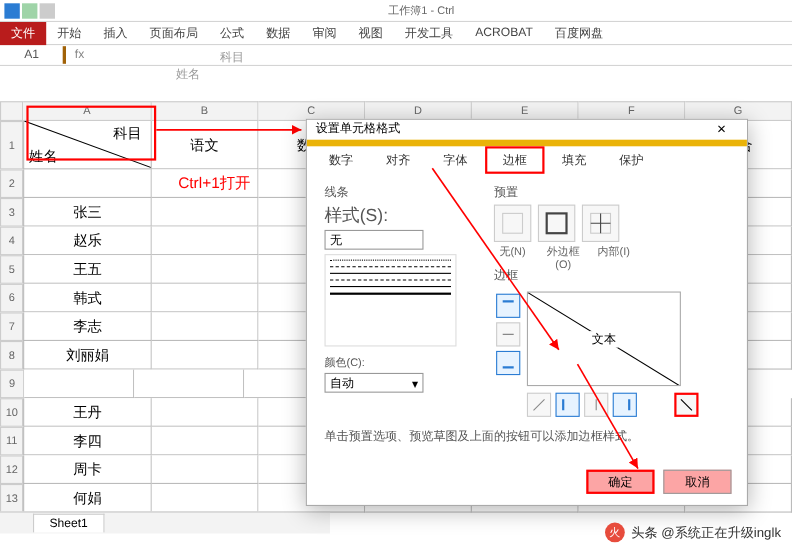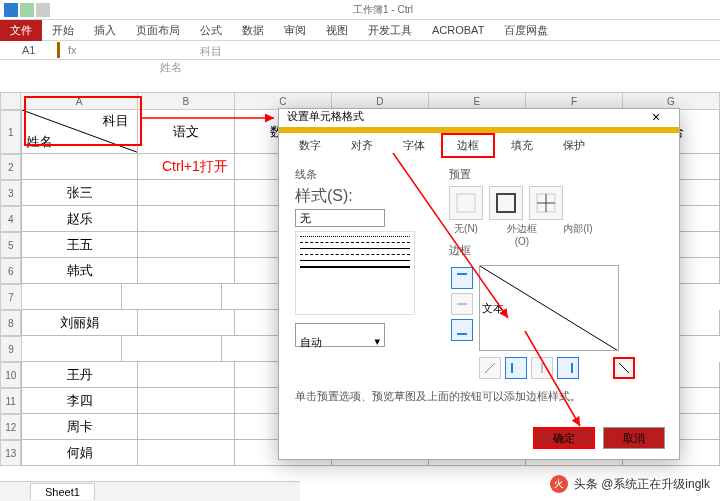--- a/index.html
+++ b/index.html
@@ -40,42 +40,42 @@
 .dlg-tab.active{border:1px solid #aaa;border-bottom:1px solid #fff;background:#fff}
 .red-tab-box{border:2px solid red !important}
 .dlg-body{padding:10px 16px;font-size:11px;position:relative;height:260px}
 .sect-label{color:#555;margin-bottom:4px}
 .style-combo{width:90px;height:18px;border:1px solid #999;display:flex;align-items:center;padding:0 4px;margin-bottom:4px}
 .line-samples{width:120px;height:84px;border:1px solid #ddd;margin-bottom:8px;padding:4px;display:flex;flex-direction:column;gap:5px}
 .line-samples div{height:0;border-top:1px solid #000}
 .line-samples .dot{border-top:1px dotted #000}
 .line-samples .dash{border-top:1px dashed #000}
 .line-samples .thick{border-top:2px solid #000}
-.color-combo{width:90px;height:18px;border:1px solid #999;display:flex;align-items:flex-start;padding:11px 4px}
+.color-combo{width:90px;height:18px;border:1px solid #999;display:flex;align-items:flex-end;padding:0 4px}
 .preset-area{position:absolute;left:170px;top:10px}
 .preset-btns{display:flex;gap:6px;margin-top:4px}
 .pbtn{width:34px;height:34px;border:1px solid #ccc;display:flex;align-items:center;justify-content:center;background:#f7f7f7;cursor:pointer}
 .pbtn svg{width:22px;height:22px}
-.plabels{display:flex;gap:22px;margin-top:2px;font-size:10px;color:#666}
+.plabels{display:flex;gap:12px;margin-top:2px;font-size:10px;color:#666}
 .plabels span{width:34px;text-align:center}
 .border-area{position:absolute;left:170px;top:86px}
-.preview-box{position:absolute;left:200px;top:108px;width:140px;height:86px;border:1px solid #aaa;display:flex;align-items:center;}
+.preview-box{position:absolute;left:200px;top:108px;width:140px;height:86px;border:1px solid #aaa;display:flex;align-items:center;justify-content:center}
 .preview-box svg{position:absolute;left:0;top:0;width:100%;height:100%}
 .side-btns{position:absolute;display:flex;flex-direction:column;gap:4px}
 .side-btns.left{left:172px;top:110px}
 .side-btns.bottom{left:200px;top:200px;flex-direction:row}
 .sbtn{width:22px;height:22px;border:1px solid #ccc;background:#f7f7f7;cursor:pointer;display:flex;align-items:center;justify-content:center}
 .sbtn svg{width:14px;height:14px}
 .sbtn.sel{border:1px solid #2b7cd3;background:#e7f3ff}
 .red-diag-box{border:2px solid red !important}
 .hint-text{position:absolute;left:16px;top:232px;font-size:11px;color:#555}
 .dlg-buttons{position:absolute;right:14px;bottom:10px;display:flex;gap:8px}
-.dlg-btn{width:62px;height:22px;border:1px solid #999;background:#b91c1c;cursor:pointer;font-size:11px;display:flex;align-items:center;justify-content:center}
+.dlg-btn{width:62px;height:22px;border:1px solid #999;background:#fca5a5;cursor:pointer;font-size:11px;display:flex;align-items:center;justify-content:center}
 .dlg-btn.ok{border:2px solid red}
-.sheet-tabs{position:absolute;left:0;bottom:0;height:20px;width:300px;display:flex;align-items:center;background:#f3f3f3;border-top:1px solid #ccc;font-size:11px;padding-left:30px}
+.sheet-tabs{position:absolute;left:0;bottom:16px;height:20px;width:300px;display:flex;align-items:center;background:#f3f3f3;border-top:1px solid #ccc;font-size:11px;padding-left:30px}
 .sheet-tab{padding:2px 14px;background:#fff;border:1px solid #ccc;border-bottom:none}
 .watermark{position:absolute;right:10px;bottom:8px;display:flex;align-items:center;gap:6px;font-size:12px;color:#333;z-index:30}
 .watermark .logo{width:18px;height:18px;border-radius:50%;background:#e74c3c;color:#fff;display:flex;align-items:center;justify-content:center;font-size:10px}
 </style>
 </head>
 <body>
 
 <div class="titlebar">
   <div class="qat">
     <span></span>
@@ -184,20 +184,21 @@
         <div class="cell a" style="width:120px">韩式</div>
         <div class="cell"></div>
         <div class="cell"></div>
         <div class="cell"></div>
         <div class="cell"></div>
         <div class="cell"></div>
         <div class="cell"></div>
       </div>
       <div class="grid-row">
         <div class="rowhdr">7</div>
+        <div class="cell a" style="width:120px">李志</div>
         <div class="cell"></div>
         <div class="cell"></div>
         <div class="cell"></div>
         <div class="cell"></div>
         <div class="cell"></div>
         <div class="cell"></div>
       </div>
       <div class="grid-row">
         <div class="rowhdr">8</div>
         <div class="cell a" style="width:120px">刘丽娟</div>
@@ -291,20 +292,21 @@
         <span>无</span>
       </div>
     <div class="line-samples">
       <div class="dot"></div>
         <div class="dash"></div>
         <div></div>
         <div class="dash"></div>
         <div></div>
         <div class="thick"></div>
     </div>
+    <div style="font-size:10px;color:#555;margin-bottom:2px">颜色(C):</div>
     <div class="color-combo">
         <span>自动</span>
         <span style="margin-left:auto">▾</span>
       </div>
 
     <div class="preset-area">
       <div class="sect-label">预置</div>
       <div class="preset-btns">
         <div class="pbtn">
             <svg>

